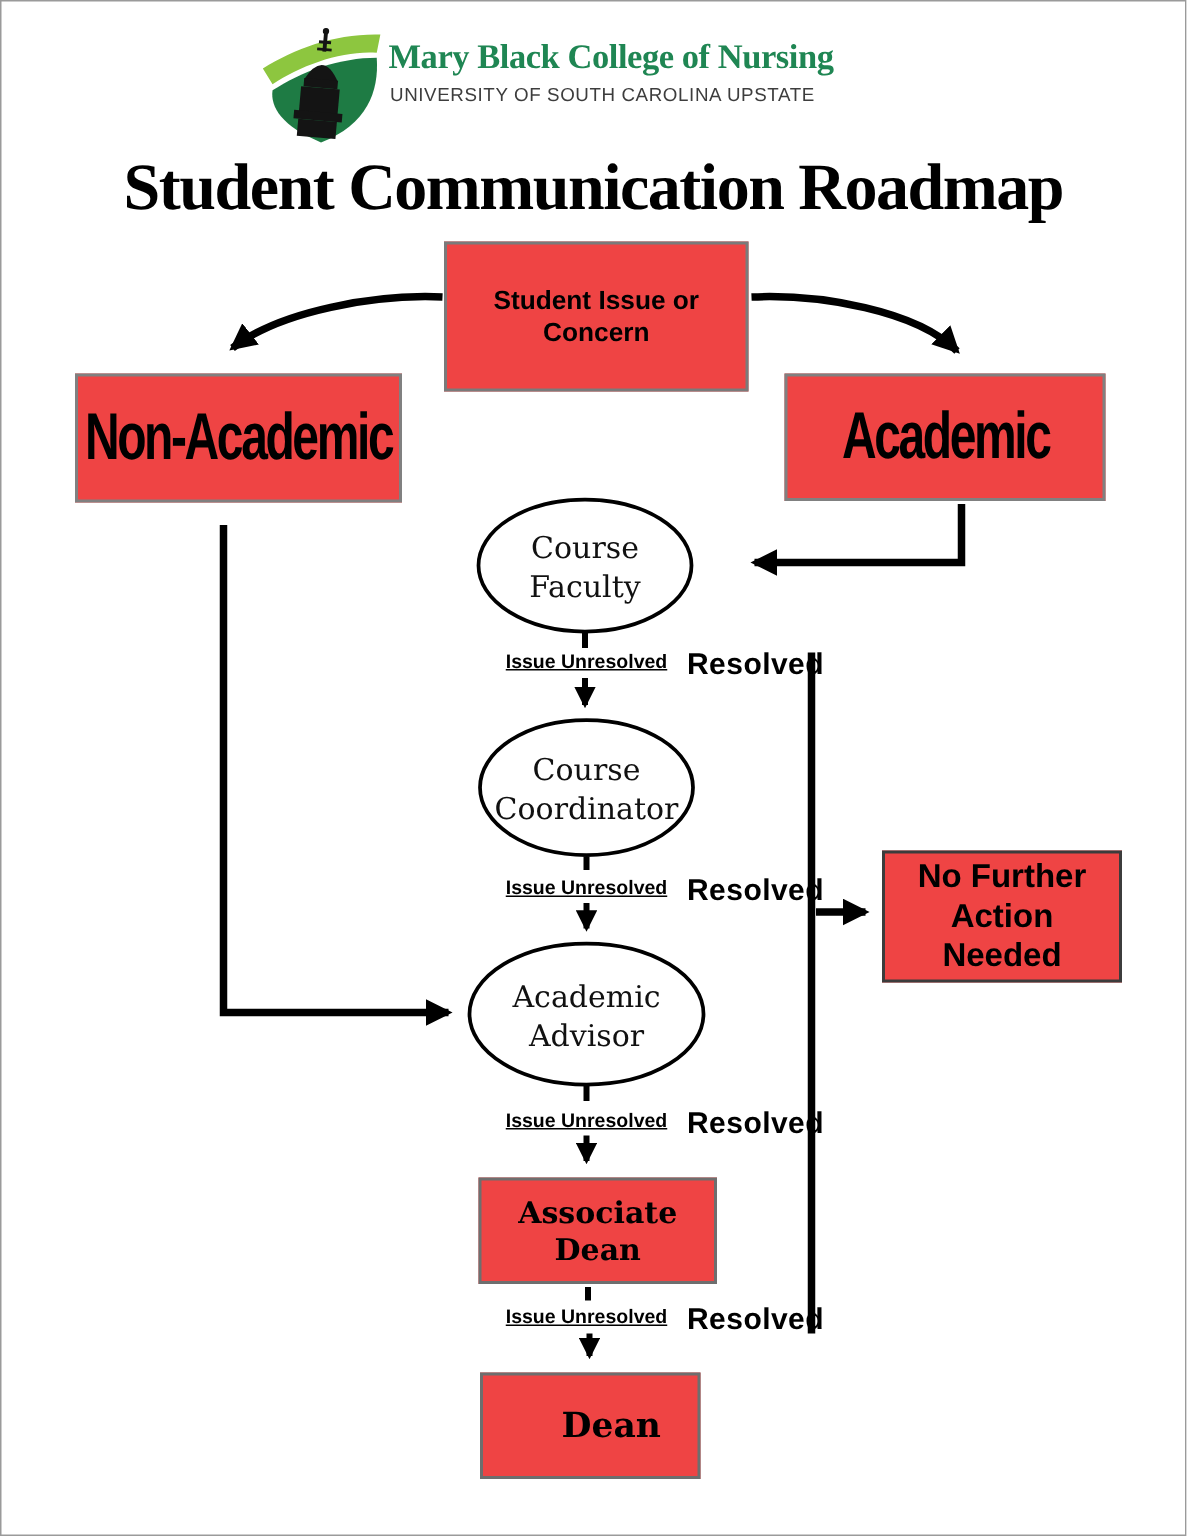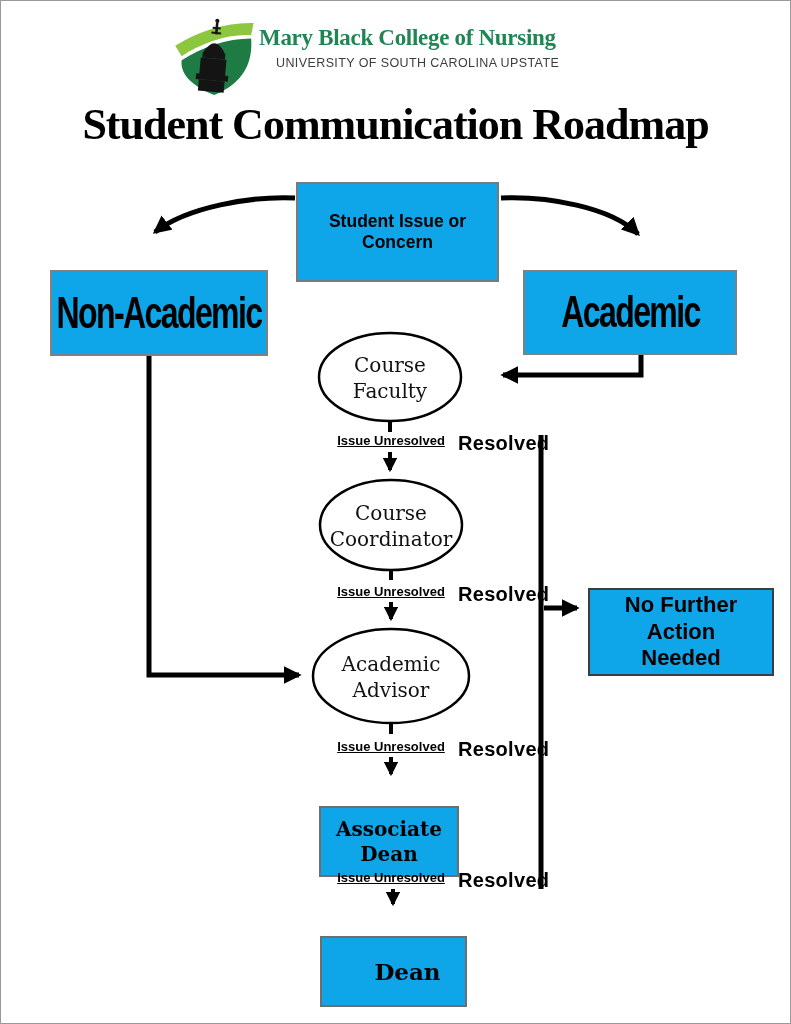--- a/index.html
+++ b/index.html
@@ -17,46 +17,45 @@
   .college-name{
     position:absolute;left:258px;top:24px;
     font-family:"Liberation Serif", serif;
     font-weight:bold;font-size:23px;color:#1F8653;
     white-space:nowrap;letter-spacing:-0.3px;
   }
   .university-name{
     position:absolute;left:259px;top:55px;
     font-size:12.5px;color:#3d3d3d;letter-spacing:0.4px;
     white-space:nowrap;
-    margin-left:16px;
   }
   .page-title{
     position:absolute;left:0;right:0;top:98px;
     text-align:center;
     font-weight:bold;font-size:44px;color:#000;
     letter-spacing:-1px;
     font-family:Liberation Serif, serif;
   }
   
   .flow-svg{position:absolute;left:0;top:0;width:789px;height:1022px;z-index:0;}
   .fc-box{
     position:absolute;display:flex;align-items:center;justify-content:center;
-    background:#0ea5e9;box-sizing:border-box;text-align:center;z-index:2;margin-top:21px;
+    background:#ef4444;box-sizing:border-box;text-align:center;z-index:2;
   }
   .box-student-issue{left:295px;top:160px;width:203px;height:100px;border:2px solid #7a7a7a;}
   .box-student-issue .lbl{font-weight:bold;font-size:17.5px;}
   .box-non-academic{left:49px;top:248px;width:218px;height:86px;border:2px solid #808080;}
   .box-academic{left:522px;top:248px;width:214px;height:85px;border:2px solid #808080;}
   .impact{
     font-weight:bold;font-size:40px;letter-spacing:-2px;white-space:nowrap;
     transform:scale(0.8,1.1);display:inline-block;
   }
-  .box-no-further{left:587px;top:566px;width:186px;height:88px;border:2px solid #3c3c3c;}
+  .box-no-further{left:587px;top:566px;width:160px;height:88px;border:2px solid #3c3c3c;}
   .box-no-further .lbl{font-weight:bold;font-size:22px;line-height:1.22;width:142px;}
-  .box-assoc-dean{left:318px;top:784px;width:140px;height:71px;border:2px solid #6e6e6e;}
+  .box-assoc-dean{left:318px;top:784px;width:159px;height:71px;border:2px solid #6e6e6e;}
   .box-assoc-dean .lbl{font-family:"DejaVu Serif", serif;font-weight:bold;font-size:20px;line-height:1.25;width:125px;}
   .box-dean{left:319px;top:914px;width:147px;height:71px;border:2px solid #6e6e6e;padding-left:28px;}
   .box-dean .lbl{font-family:"DejaVu Serif", serif;font-weight:bold;font-size:23px;}
   .ellipse-label{
     position:absolute;z-index:2;text-align:center;
     font-family:"DejaVu Serif", serif;font-size:20px;line-height:1.3;color:#111;
   }
   .el-faculty{left:329px;top:351px;width:120px;}
   .el-coordinator{left:325px;top:499px;width:130px;}
   .el-advisor{left:330px;top:650px;width:120px;}

